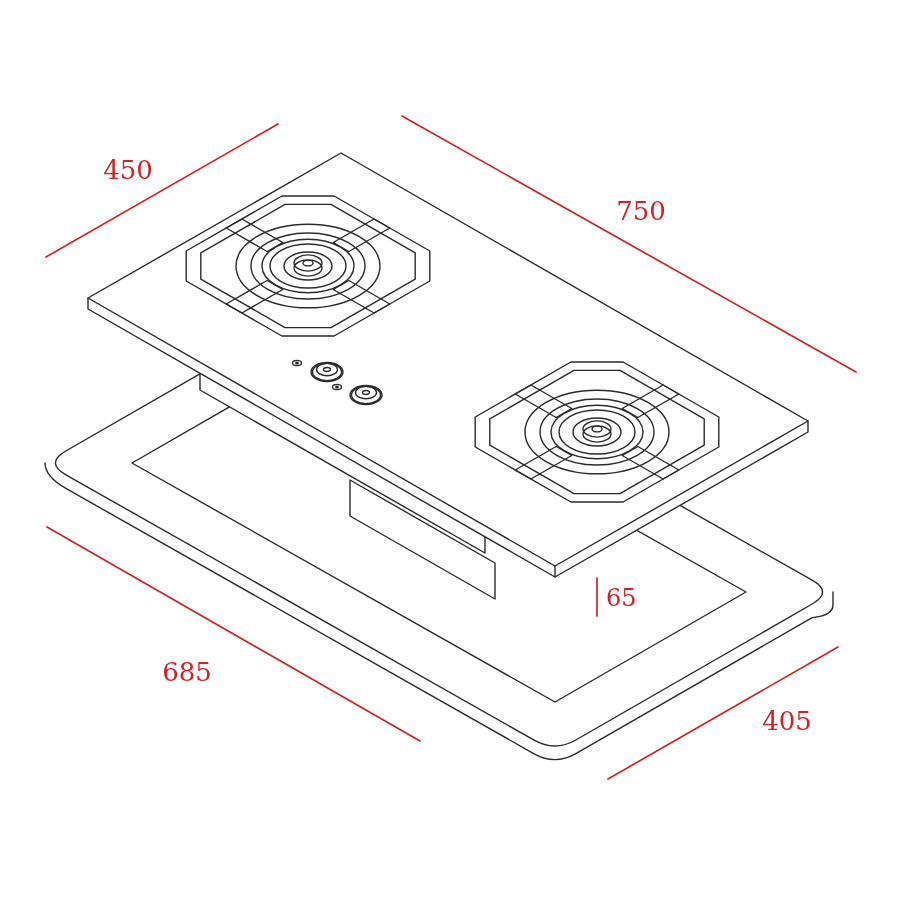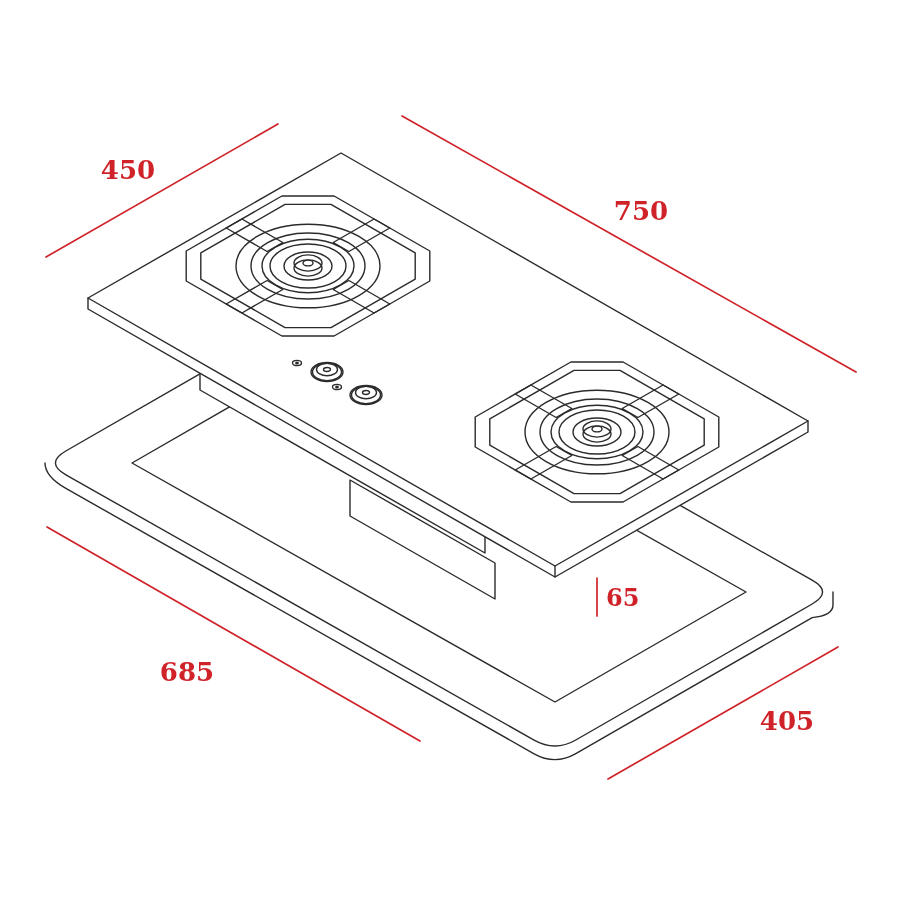--- a/index.html
+++ b/index.html
@@ -1,16 +1,16 @@
 <!DOCTYPE html>
 <html><head>
 <meta charset="utf-8">
 <style>
   html,body{margin:0;padding:0;background:#ffffff;}
-  .stage{position:relative;width:900px;height:900px;background:#ffffff;overflow:hidden;font-weight:bold;}
+  .stage{position:relative;width:900px;height:900px;background:#ffffff;overflow:hidden;}
   svg{display:block;}
   
   .art{fill:none;stroke-width:1.4;stroke-linejoin:round;stroke-linecap:round;}
   .art .wf{fill:#ffffff;}
   .dims{fill:none;stroke-width:1.7;stroke-linecap:round;}
   .dimlabels text{font-family:"DejaVu Serif", serif;font-size:26px;stroke:none;}
   .dimlabels .small{font-size:24px;}
 </style>
 </head>
 <body>

